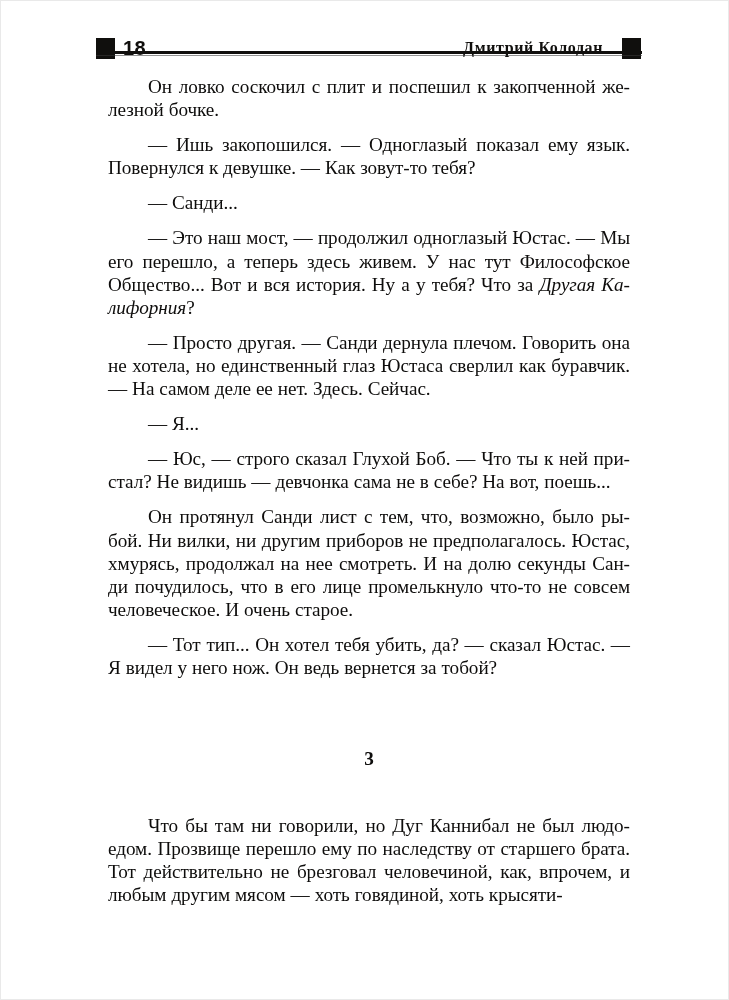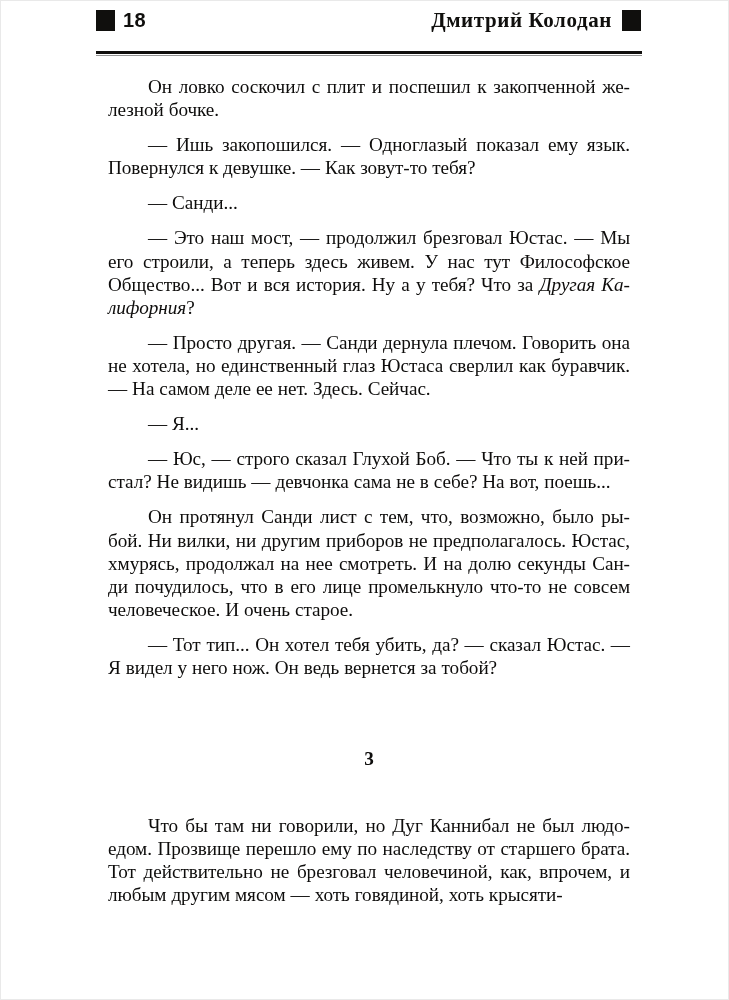--- a/index.html
+++ b/index.html
@@ -19,21 +19,21 @@
     box-sizing: border-box;
     overflow: hidden;
     margin: 0 auto;
     border: 1px solid #e9e9e9;
   }
 
   
   .header {
     position: absolute;
     left: 95px;
-    top: 4px;
+    top: 32px;
     width: 545px;
     height: 30px;
     display: flex;
     align-items: center;
     justify-content: space-between;
   }
   .hdr-left, .hdr-right {
     display: flex;
     align-items: center;
   }
@@ -47,24 +47,24 @@
   .page-num {
     font-family: "Liberation Sans", "DejaVu Sans", sans-serif;
     font-size: 20px;
     font-weight: bold;
     color: #100f0d;
     margin-left: 8px;
     letter-spacing: 0.3px;
   }
   .author {
     font-family: "Liberation Serif", "DejaVu Serif", serif;
-    font-size: 21px;
+    font-size: 16px;
     font-weight: bold;
     color: #100f0d;
-    margin-right: 10px;
+    margin-right: 19px;
     letter-spacing: 0.6px;
   }
   .hdr-rule {
     position: absolute;
     left: 95px;
     top: 50px;
     width: 546px;
     height: 0;
     border-top: 3px solid #100f0d;
   }
@@ -136,21 +136,21 @@
     </div>
   </div>
   <div class="hdr-rule"></div>
 
   <div class="column">
 
     <p class="para">Он ловко соскочил с плит и поспешил к закопченной же­лезной бочке.</p>
     <p class="para">— Ишь закопошился. — Одноглазый показал ему язык. Повернулся к девушке. — Как зовут-то тебя?</p>
     <p class="para">— Санди...</p>
 
-    <p class="para"><span>— Это наш мост, — продолжил брезговал Юстас. — Мы его строили, а теперь здесь живем. У нас тут Философское Общество... Вот и вся история. Ну а у тебя? Что за </span><span class="ital">Другая Ка­лифорния</span><span>?</span></p>
+    <p class="para"><span>— Это наш мост, — продолжил одноглазый Юстас. — Мы его перешло, а теперь здесь живем. У нас тут Философское Общество... Вот и вся история. Ну а у тебя? Что за </span><span class="ital">Другая Ка­лифорния</span><span>?</span></p>
 
     <p class="para">— Просто другая. — Санди дернула плечом. Говорить она не хотела, но единственный глаз Юстаса сверлил как бу­равчик. — На самом деле ее нет. Здесь. Сейчас.</p>
     <p class="para">— Я...</p>
     <p class="para">— Юс, — строго сказал Глухой Боб. — Что ты к ней при­стал? Не видишь — девчонка сама не в себе? На вот, поешь...</p>
     <p class="para">Он протянул Санди лист с тем, что, возможно, было ры­бой. Ни вилки, ни другим приборов не предполагалось. Юстас, хмурясь, продолжал на нее смотреть. И на долю секунды Сан­ди почудилось, что в его лице промелькнуло что-то не совсем человеческое. И очень старое.</p>
     <p class="para">— Тот тип... Он хотел тебя убить, да? — сказал Юстас. — Я видел у него нож. Он ведь вернется за тобой?</p>
 
     <div class="chapter-gap"></div>
     <p class="chapter-num">3</p>
     <div class="post-chapter-gap"></div>

